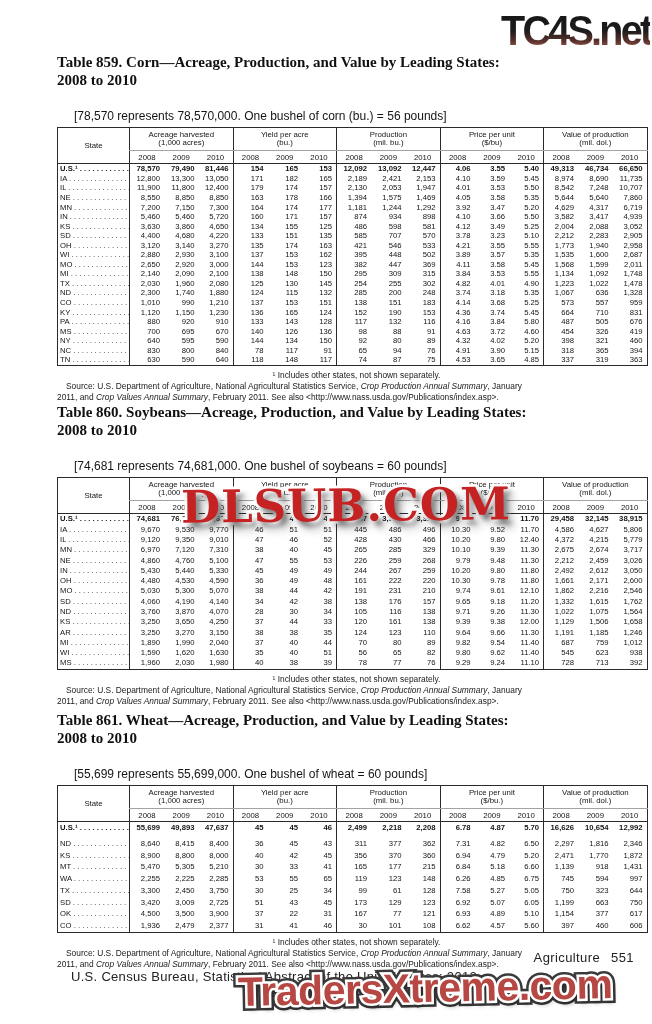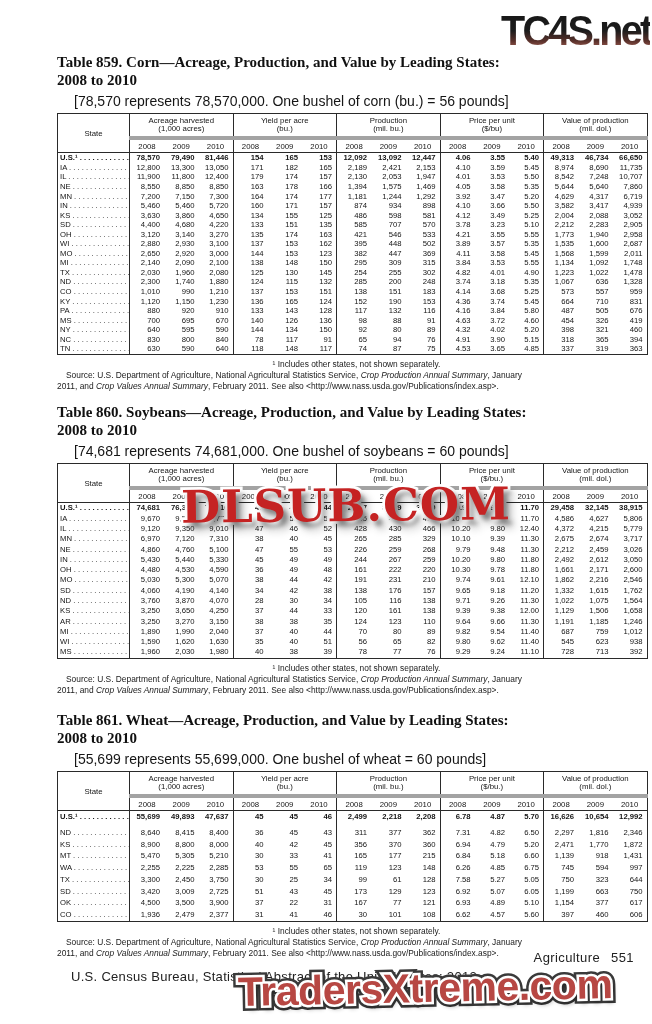--- a/index.html
+++ b/index.html
@@ -9,28 +9,28 @@
   }
   .page{position:absolute;inset:0;}
 
   
   .tbl-section{position:absolute;left:57px;width:590px;}
   #sec0{top:54px;}
   #sec1{top:404px;}
   #sec2{top:712px;}
 
   .tbl-title{font-family:"Liberation Serif",serif;font-weight:700;font-size:15px;line-height:17.5px;color:#111;}
-  .bracket{font-size:14px;margin-top:4px;margin-bottom:4px;color:#151515;padding-left:17px;}
+  .bracket{font-size:12px;margin-top:20px;margin-bottom:4px;color:#151515;padding-left:17px;}
 
   table.data{border-collapse:collapse;table-layout:fixed;width:590px;
     border:1px solid #2a2a2a;border-bottom-width:1.7px;margin-top:1px;}
   col.c-stub{width:72px;} col.c-yr{width:34.5px;}
   thead th{font-weight:400;padding:0;color:#151515;}
   th.stubh{font-size:7.8px;text-align:center;vertical-align:middle;border-bottom:1px solid #2a2a2a;}
-  th.grp{font-size:7.8px;line-height:8.9px;padding:2.5px 0 2px;border-bottom:4px solid #a3a3a3;text-align:center;}
+  th.grp{font-size:7.8px;line-height:8.9px;padding:2.5px 0 2px;border-bottom:1px solid #a3a3a3;text-align:center;}
   tr.years th{font-size:7.8px;padding:1.5px 0 1.5px;text-align:center;border-bottom:1px solid #2a2a2a;}
   .gs{border-left:1px solid #2a2a2a;}
   tbody td{font-size:7.7px;line-height:9.55px;padding:0 4px 0 0;text-align:right;
     overflow:hidden;white-space:nowrap;color:#141414;}
   tbody td.stub{text-align:left;padding:0 0 0 2px;}
   tbody td.stub::after{content:" . . . . . . . . . . . . . . . .";}
   tbody tr.us td{font-weight:700;}
   tr.spacer td{height:4px;line-height:4px;}
   tr.spacer td::after{content:none !important;}
   #sec1 tbody td{line-height:10.3px;}

